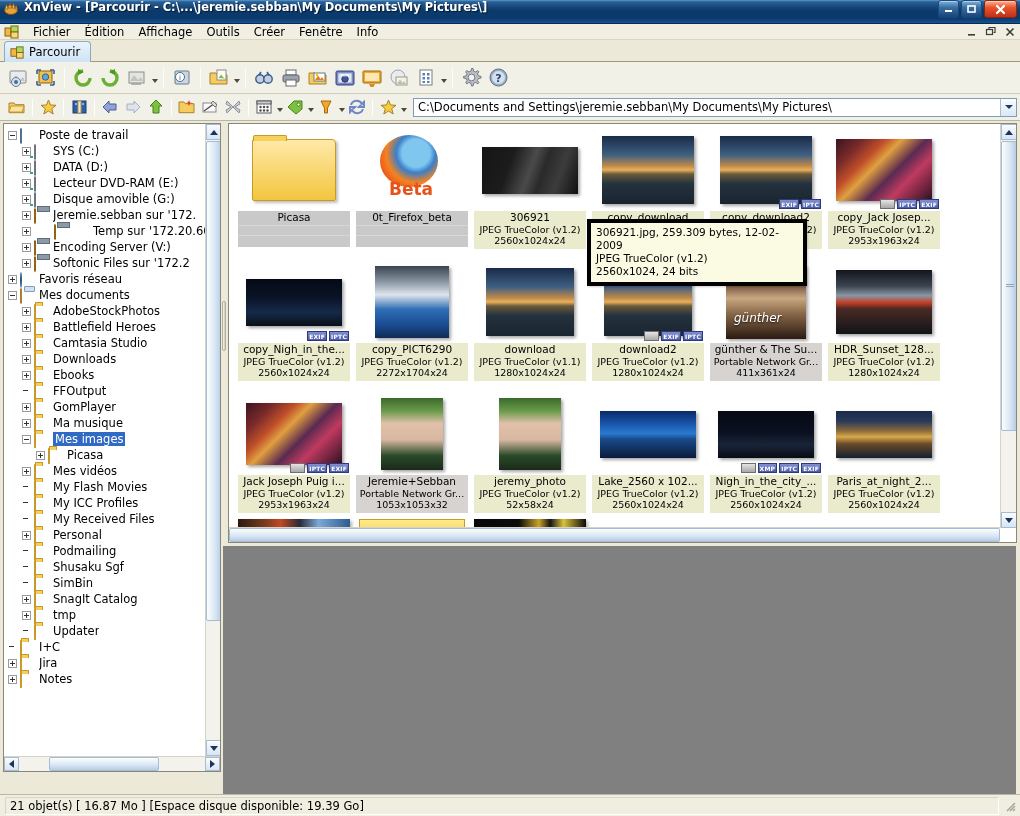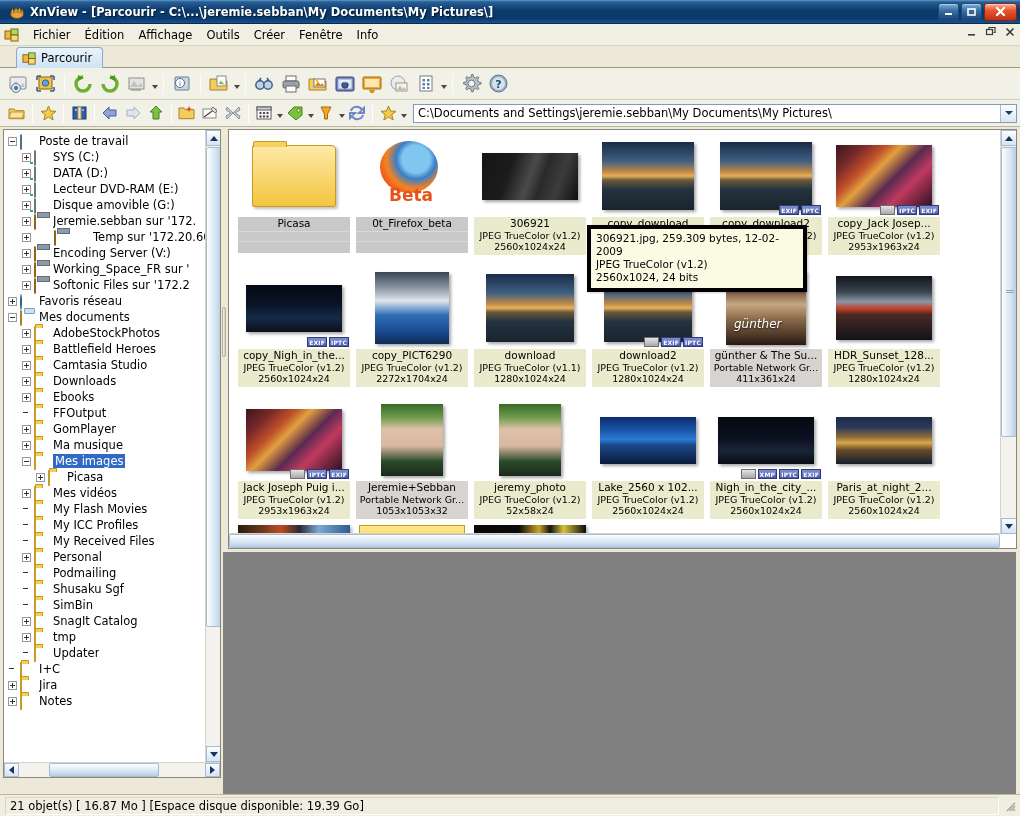--- a/index.html
+++ b/index.html
@@ -17,22 +17,22 @@
     position: absolute; left: 0; top: 0;
     width: 1020px; height: 816px;
     background: #0e2f52;
     display: flex; flex-direction: column;
   }
 
   
   #titlebar {
     height: 24px;
     background: linear-gradient(to bottom, #5c9ccc 0%, #2a5f96 8%, #0b3a6b 45%, #0a3a6e 80%, #1b5289 100%);
-    display: flex; align-items: center;
-    padding: 0 3px 0 9px;
+    display: flex; align-items: flex-start;
+    padding: 0 3px 0 3px;
     position: relative;
     border-bottom: 1px solid #002d5c;
   }
   #titlebar .app-ico {
     width: 16px; height: 16px; margin-right: 5px;
     position: relative; flex: 0 0 auto;
   }
   #titlebar .title-text {
     color: #ffffff;
     font-size: 11.5px;
@@ -53,21 +53,21 @@
     box-shadow: inset 0 1px 0 rgba(255,255,255,.4);
   }
   .wbtn.close {
     background: linear-gradient(to bottom,#f9b39a,#e8562c 40%,#c0301a);
     border-color: #8c2410;
     width: 33px;
   }
 
   
   #menubar {
-    height: 22px;
+    height: 16px;
     background: #f1efe2;
     border-bottom: 1px solid #d8d4c0;
     display: flex; align-items: center;
     padding-left: 4px;
     position: relative;
   }
   #menubar .mico { width: 16px; height: 16px; margin-right: 6px; position: relative; }
   #menubar .mitem {
     padding: 2px 7px;
     color: #000; font-size: 11.5px;
@@ -79,21 +79,21 @@
     color: #444; font-size: 12px;
   }
   #menubar .mdi-btns span { width: 14px; text-align: center; }
 
   
   #tabstrip {
     height: 22px;
     background: #ece9d8;
     border-bottom: 1px solid #9d9a84;
     display: flex; align-items: flex-end;
-    padding-left: 16px;
+    padding-left: 4px;
   }
   #tab-parcourir {
     height: 21px;
     background: linear-gradient(to bottom,#e9f3fb,#cfe3f5);
     border: 1px solid #8da9c4;
     border-bottom: none;
     border-radius: 4px 4px 0 0;
     display: flex; align-items: center;
     padding: 0 10px 0 5px;
     font-size: 11.5px;
@@ -771,25 +771,20 @@
               <span class="lbl">Temp sur '172.20.60.24</span>
             </div>
             <div class="tnode" style="padding-left: 16px;">
               <span class="exp plus"></span>
               <span class="nico"><span class="neticon"></span></span>
               <span class="lbl">Encoding Server (V:)</span>
             </div>
             <div class="tnode" style="padding-left: 16px;">
               <span class="exp plus"></span>
               <span class="nico"><span class="neticon"></span></span>
-              <span class="lbl">Working_Space_FR sur '</span>
-            </div>
-            <div class="tnode" style="padding-left: 16px;">
-              <span class="exp plus"></span>
-              <span class="nico"><span class="neticon"></span></span>
               <span class="lbl">Softonic Files sur '172.2</span>
             </div>
             <div class="tnode" style="padding-left: 2px;">
               <span class="exp plus"></span>
               <span class="nico"><span class="globeicon"></span></span>
               <span class="lbl">Favoris réseau</span>
             </div>
             <div class="tnode" style="padding-left: 2px;">
               <span class="exp"></span>
               <span class="nico"><span class="docicon"></span></span>

